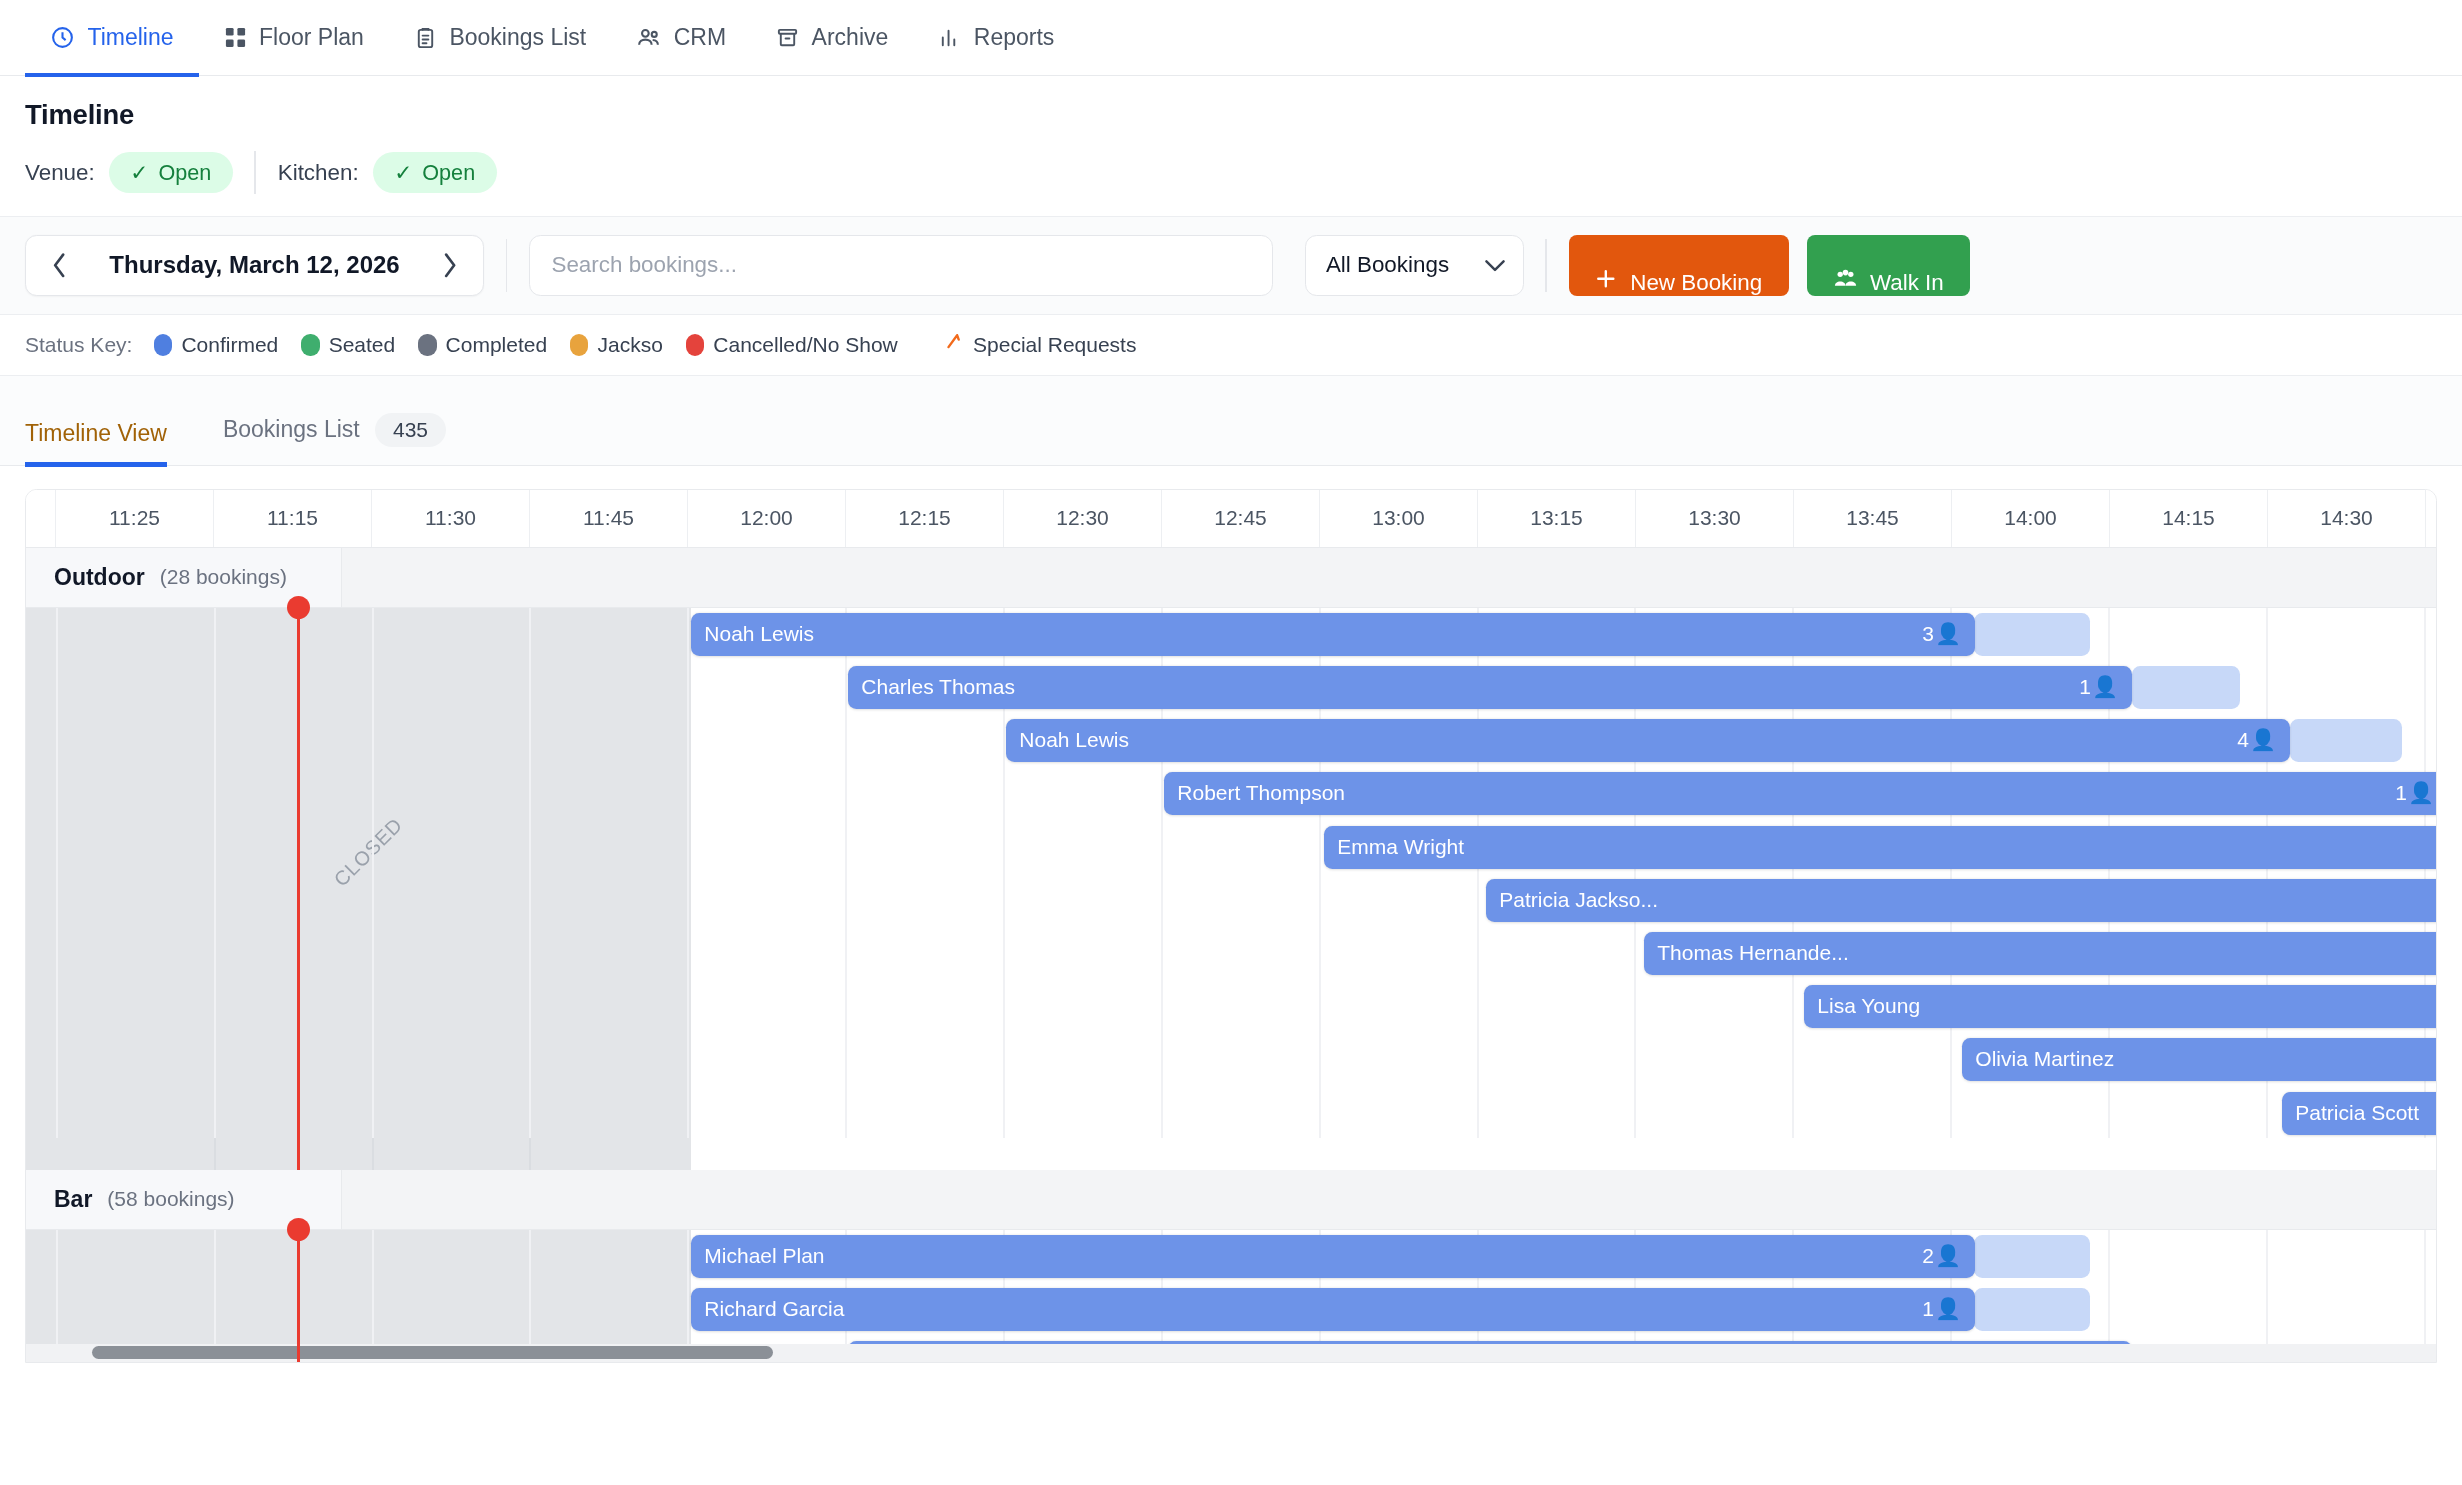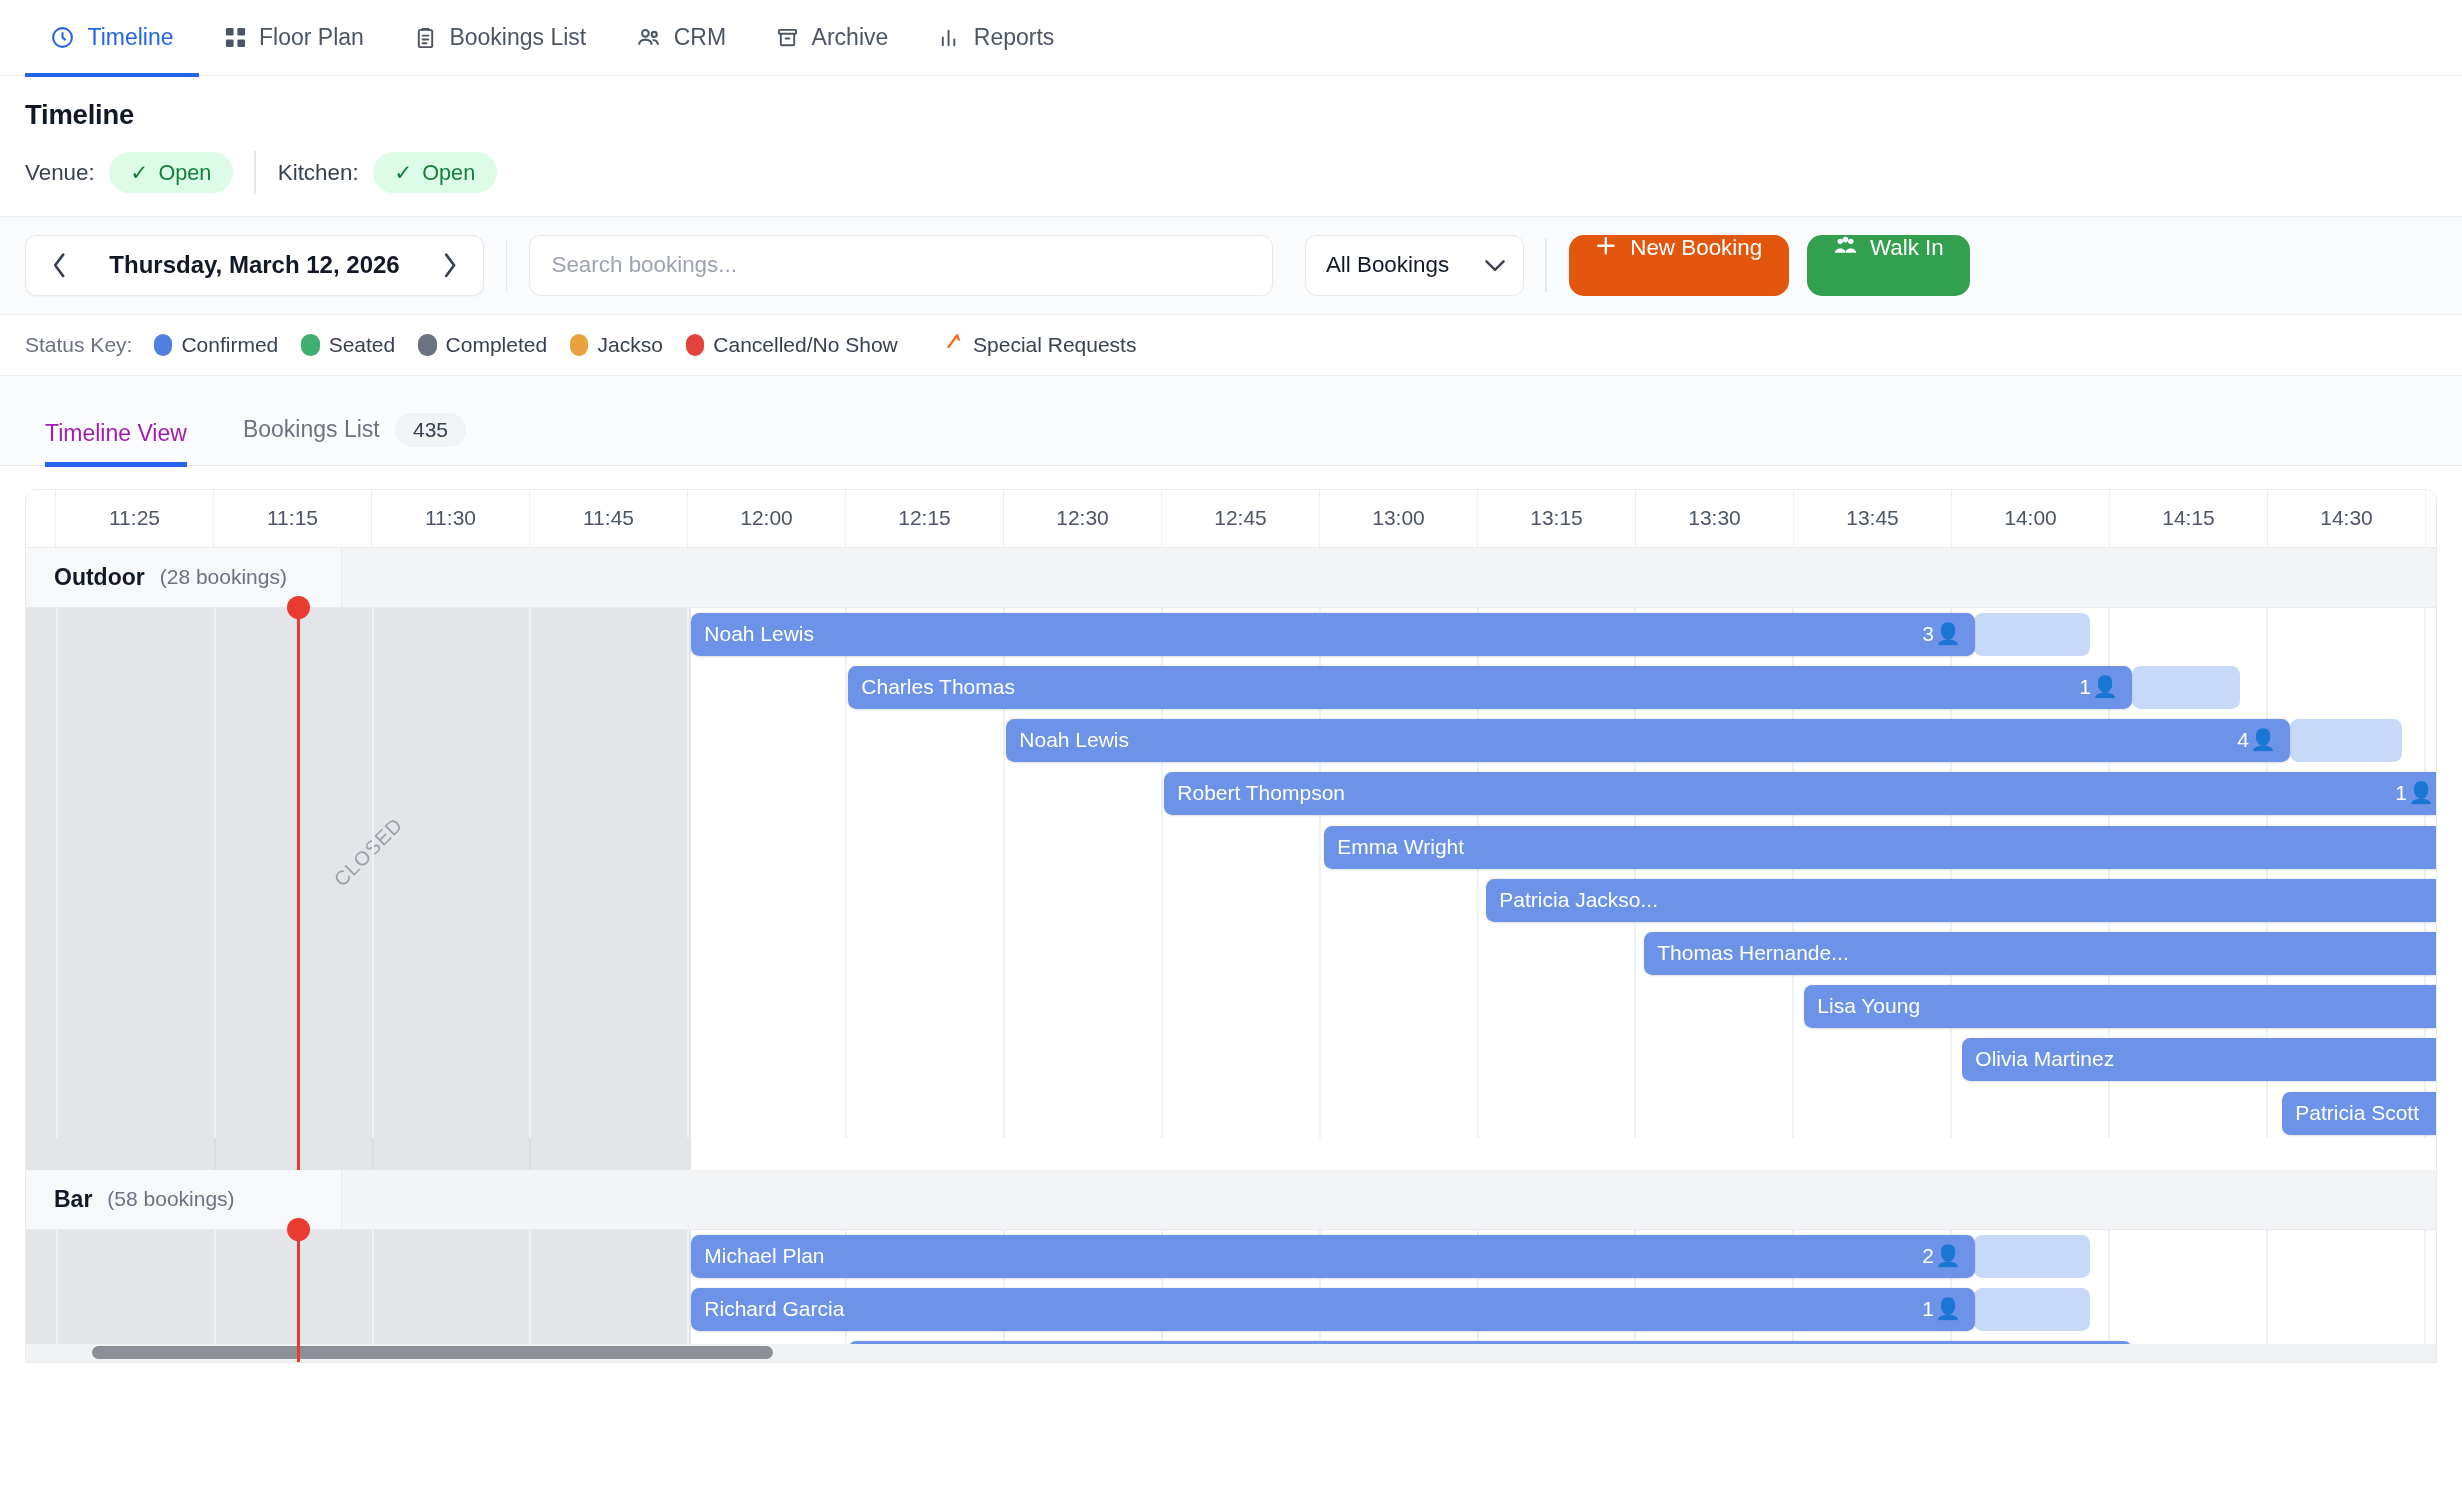--- a/index.html
+++ b/index.html
@@ -119,22 +119,22 @@
     border-radius: 11.6px;
     background: #ffffff;
     display: flex; align-items: center; justify-content: space-between;
     padding: 0 18.3px 0 20px;
     font-size: 22.4px;
     color: #111827;
     cursor: pointer;
   }
   .btn {
     height: 61px;
-    border-radius: 15px;
-    display: inline-flex; align-items: flex-start; justify-content: center;
+    border-radius: 8px;
+    display: inline-flex; align-items: flex-end; justify-content: center;
     gap: 13.3px;
     font-size: 22.4px;
     color: #ffffff;
     padding: 0 26.6px;
     cursor: pointer;
     border: none;
     font-family: inherit;
     white-space: nowrap;
   }
   .btn-new { background: #e2570d; }
@@ -164,21 +164,21 @@
   }
   .subtab {
     display: flex; align-items: center; gap: 15px;
     font-size: 23px;
     color: #6b7280;
     padding: 0 23px 18.3px 23px;
     position: relative;
     cursor: pointer;
   }
   .subtab:first-child { padding-left: 0; padding-right: 33px; }
-  .subtab.active { color: #a21caf; margin-left: 20px; }
+  .subtab.active { color: #a16207; }
   .subtab.active::after {
     content: "";
     position: absolute; left: 0; right: 33px; bottom: -1.7px;
     height: 4.2px; background: #2563eb;
   }
   .badge {
     background: #f1f3f5; color: #374151;
     border-radius: 830px;
     padding: 5px 18.3px;
     font-size: 21px;

